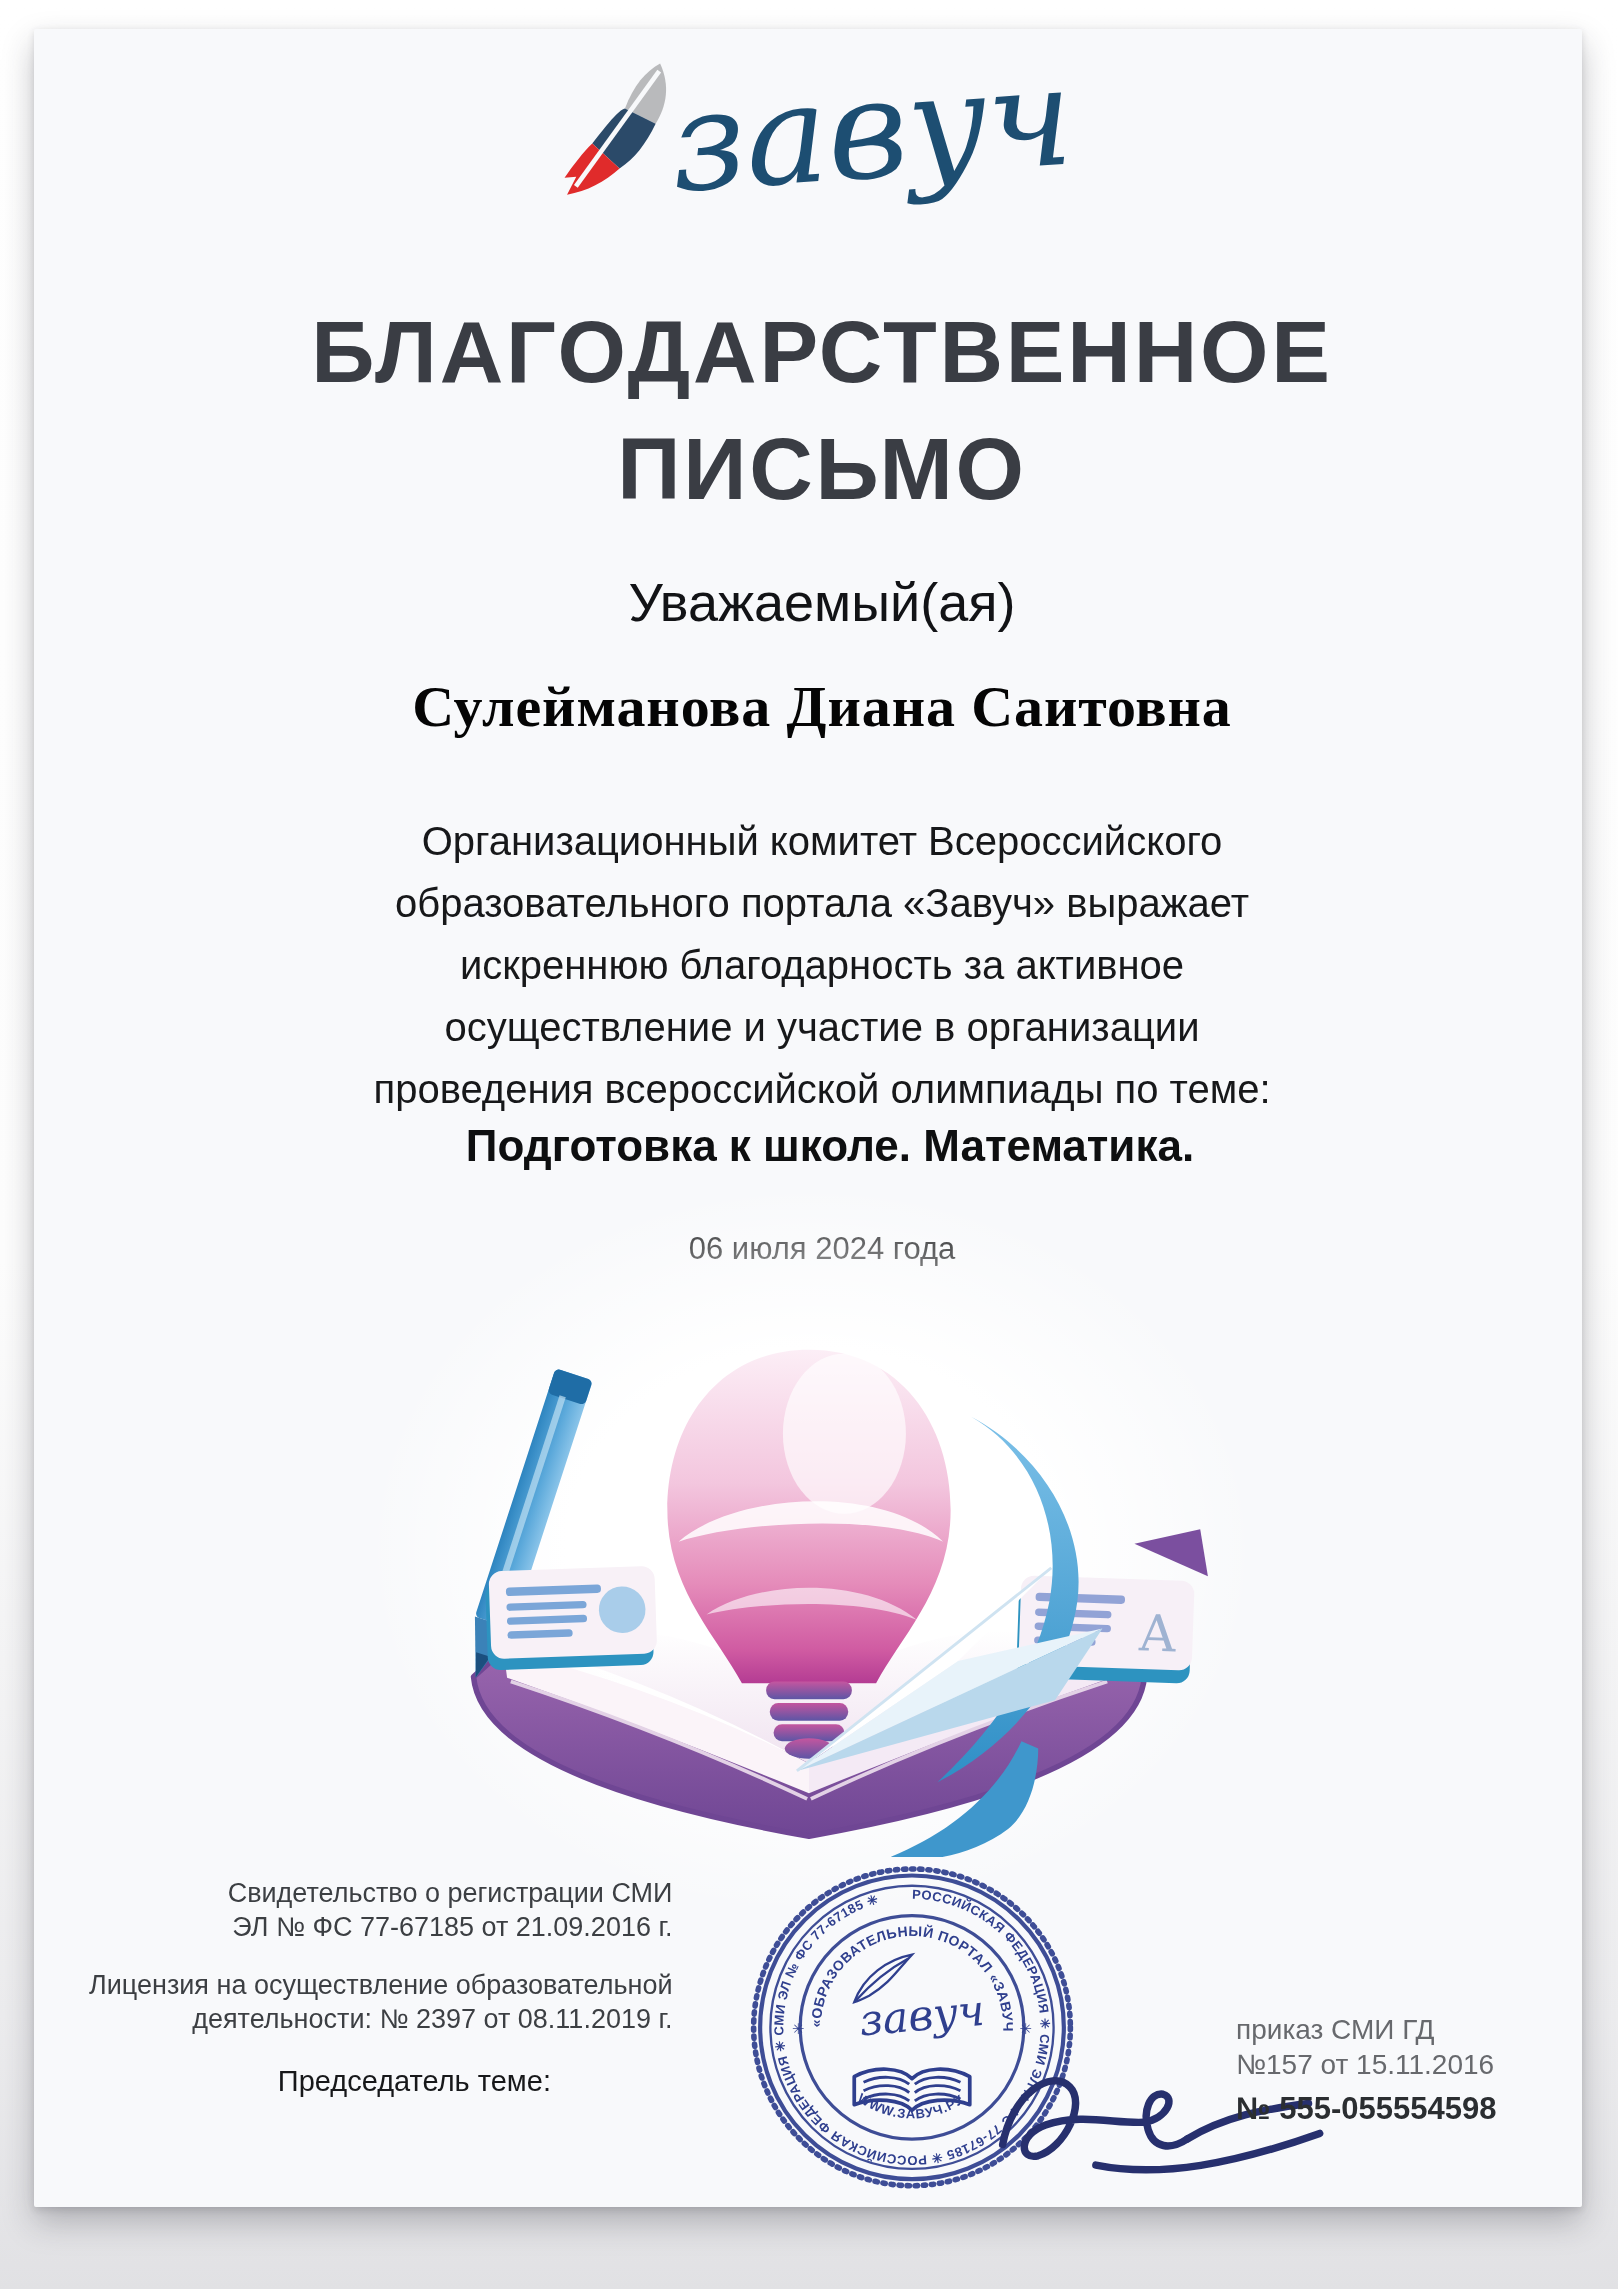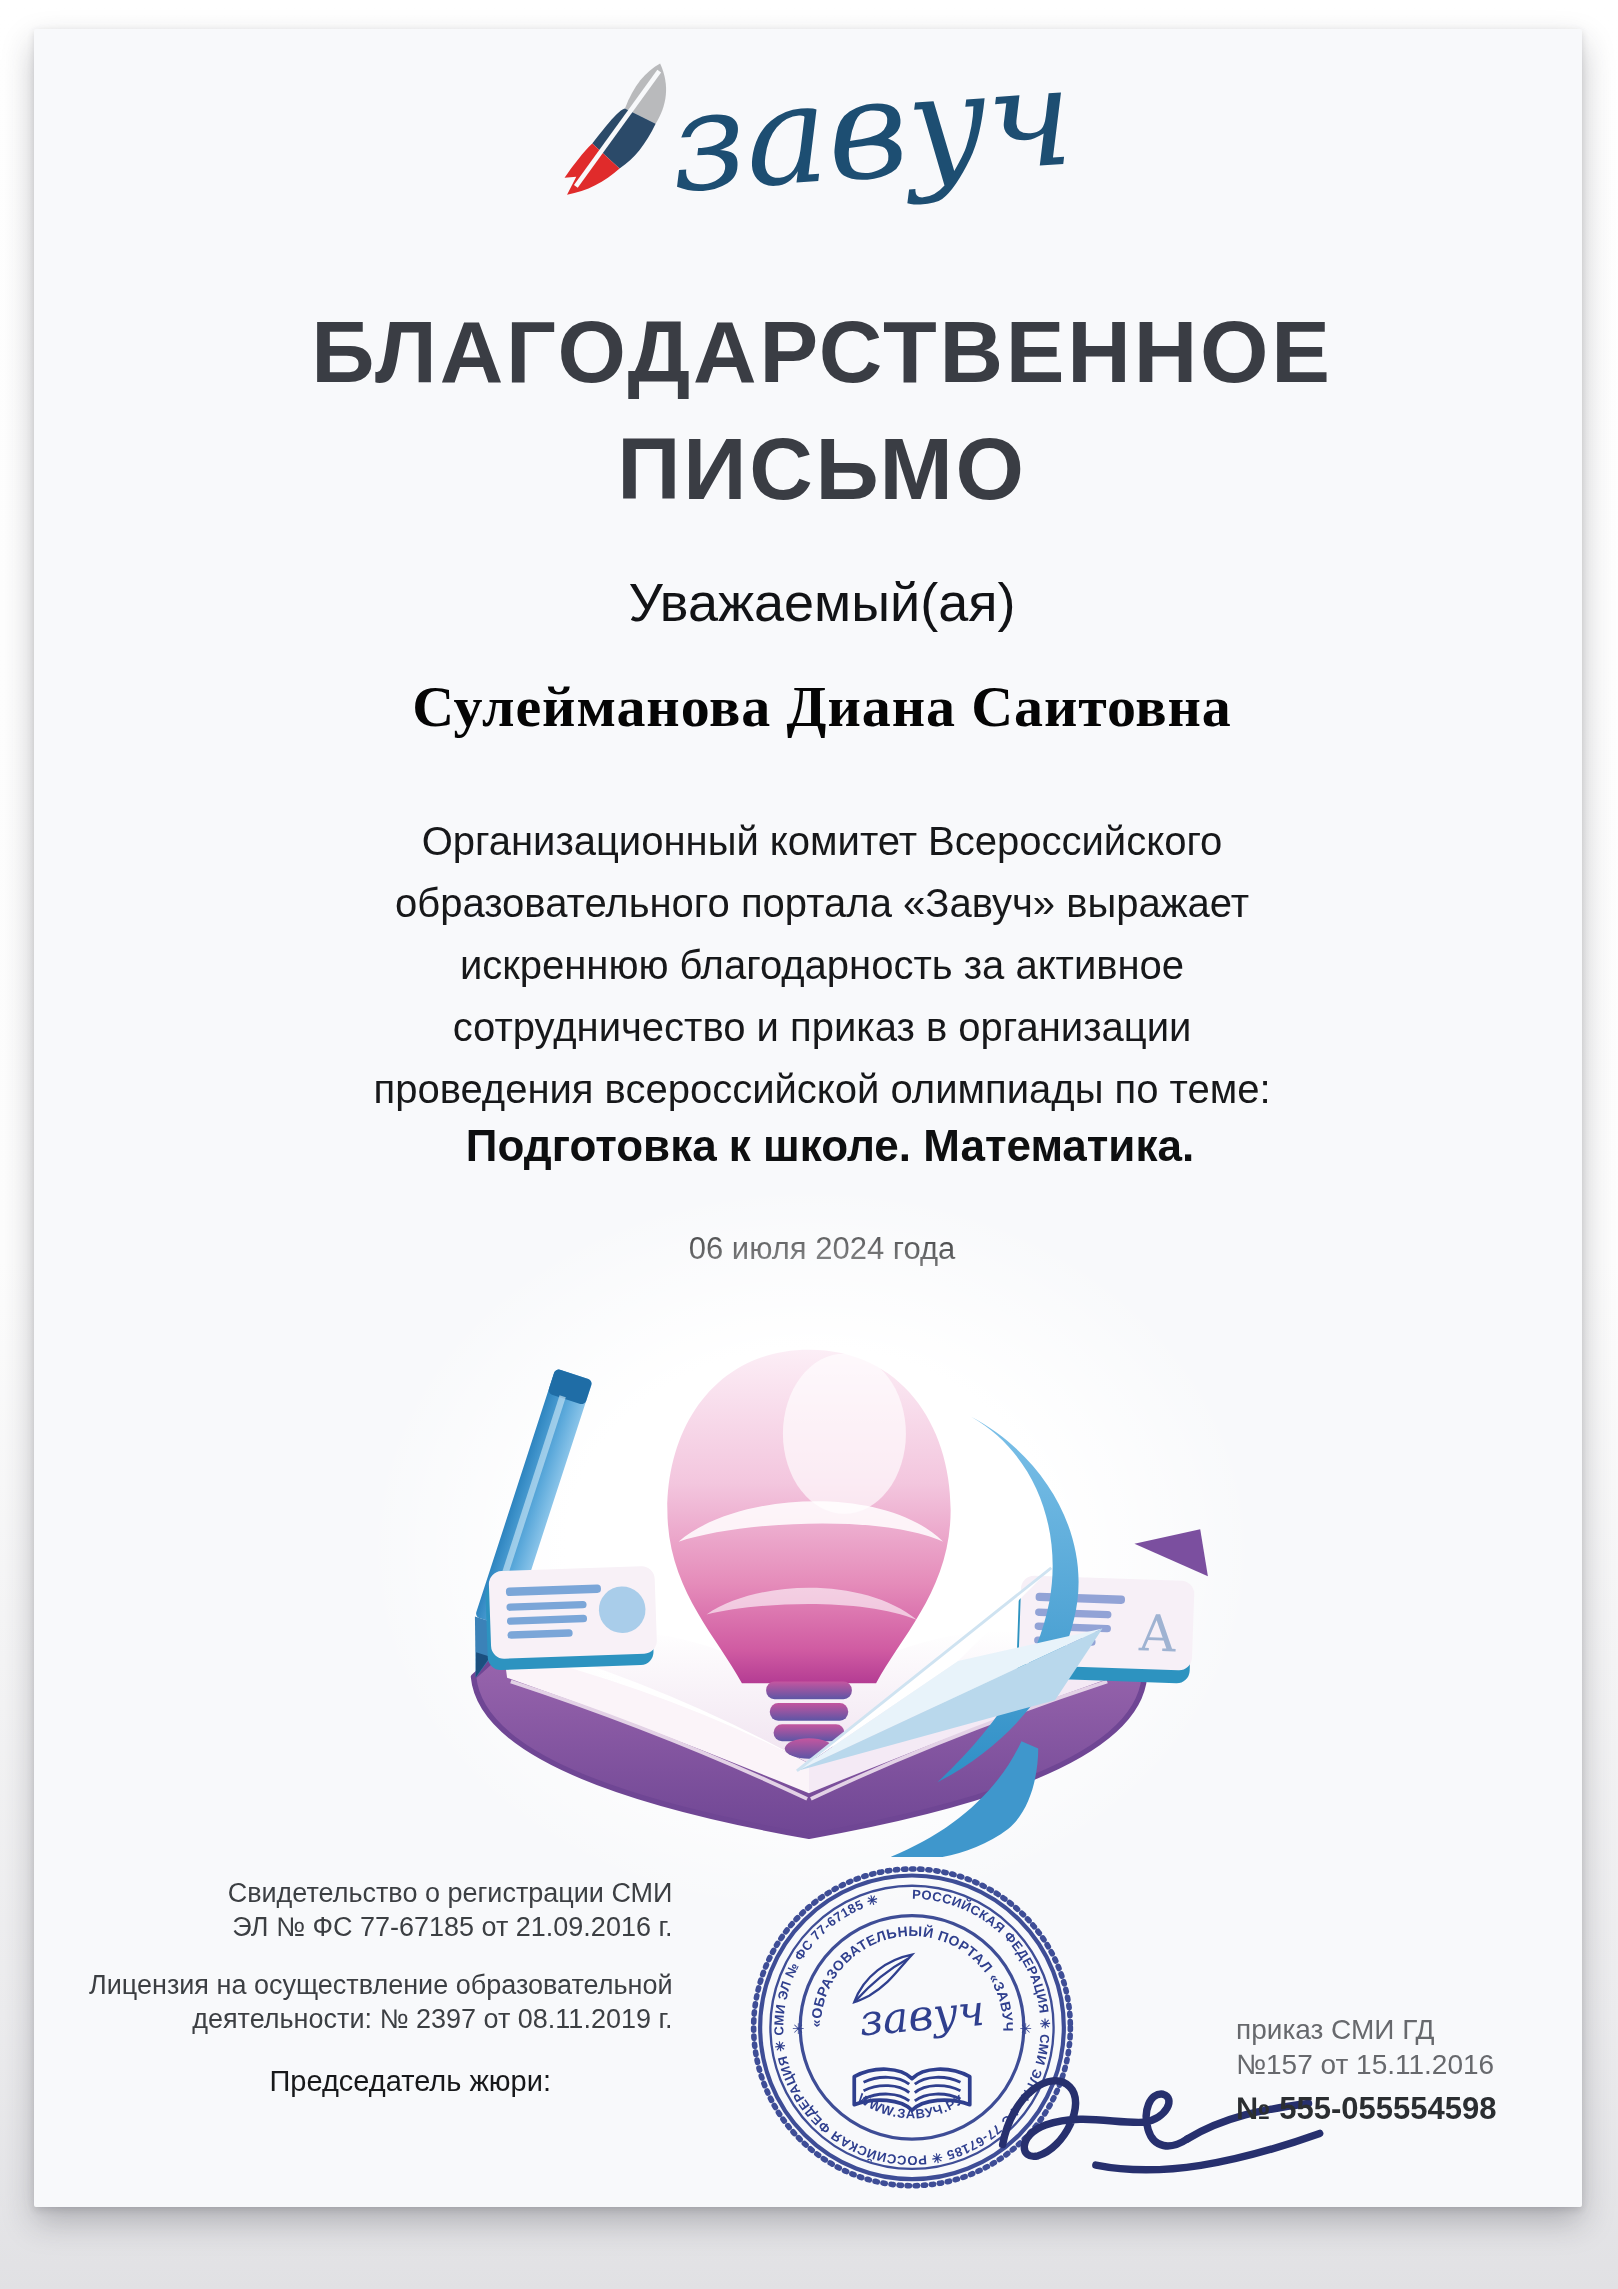--- a/index.html
+++ b/index.html
@@ -52,21 +52,21 @@
     <div>ПИСЬМО</div>
   </div>
 
   <div class="abs ctr greeting">Уважаемый(ая)</div>
   <div class="abs ctr name">Сулейманова Диана Саитовна</div>
 
   <div class="abs ctr body-text">
     <div>Организационный комитет Всероссийского</div>
     <div>образовательного портала «Завуч» выражает</div>
     <div>искреннюю благодарность за активное</div>
-    <div>сотрудничество и приказ в организации</div>
+    <div>осуществление и участие в организации</div>
     <div>проведения всероссийской олимпиады по теме:</div>
   </div>
   <div class="abs ctr subject">Подготовка к школе. Математика.</div>
   <div class="abs ctr date">06 июля 2024 года</div>
 
   <div class="abs glow"></div>
   <svg class="abs" style="left:399px;top:1260px;" width="820" height="597" viewBox="0 0 880 640">
     <defs>
       <linearGradient id="gBulb" x1="0" y1="0" x2="0" y2="1">
         <stop offset="0" stop-color="#fceef6"></stop>
@@ -171,21 +171,21 @@
   </svg>
 
   <div class="abs credentials">
     <div>Свидетельство о регистрации СМИ</div>
     <div>ЭЛ № ФС 77-67185 от 21.09.2016 г.</div>
     <div class="block2">Лицензия на осуществление образовательной</div>
     <div>деятельности: № 2397 от 08.11.2019 г.</div>
   </div>
 
   <div class="abs jury">
-    <div>Председатель жюри:</div>
+    <div>Председатель теме:</div>
   </div>
 
   <svg class="abs" style="left:735px;top:1864px;" width="354" height="336" viewBox="0 0 380 360">
     <defs>
       <path id="ringPath" d="M 190,37 a 138,138 0 1 1 -0.01,0" fill="none"></path>
       <path id="innerTop" d="M 92,175 A 98,98 0 0 1 288,175" fill="none"></path>
       <path id="innerBottom" d="M 131,253 A 98,98 0 0 0 249,253" fill="none"></path>
     </defs>
     <g stroke="#2f3f8e" fill="none" opacity="0.92">
       <circle cx="190" cy="175" r="170" stroke-width="6" stroke-dasharray="2.5 6.2" stroke-linecap="round"></circle>

